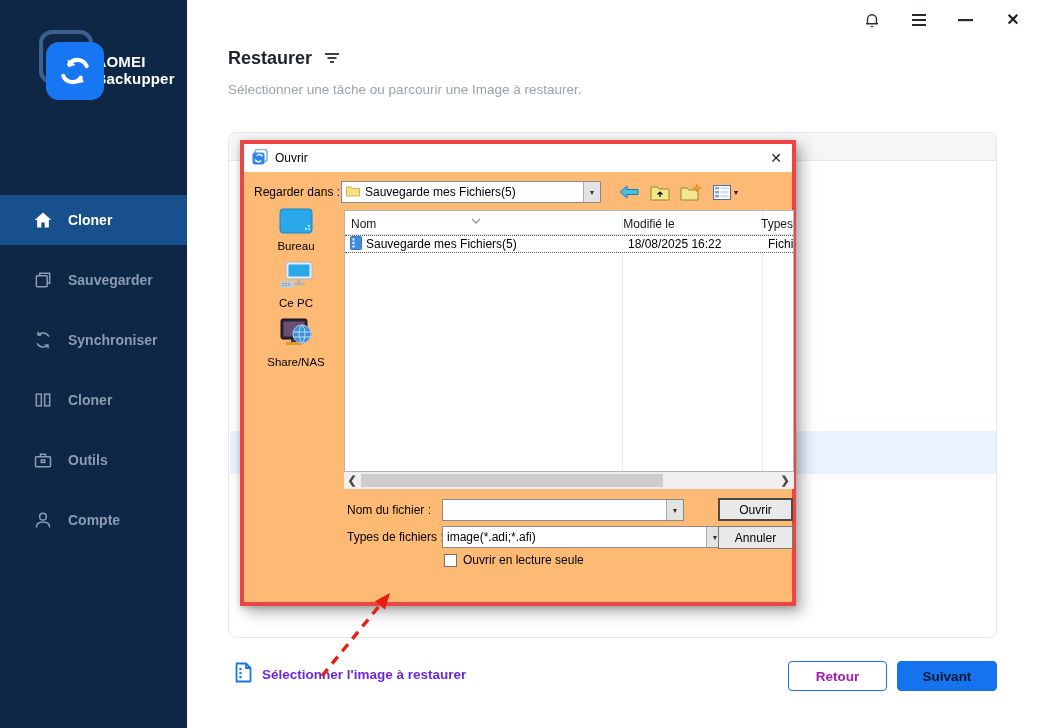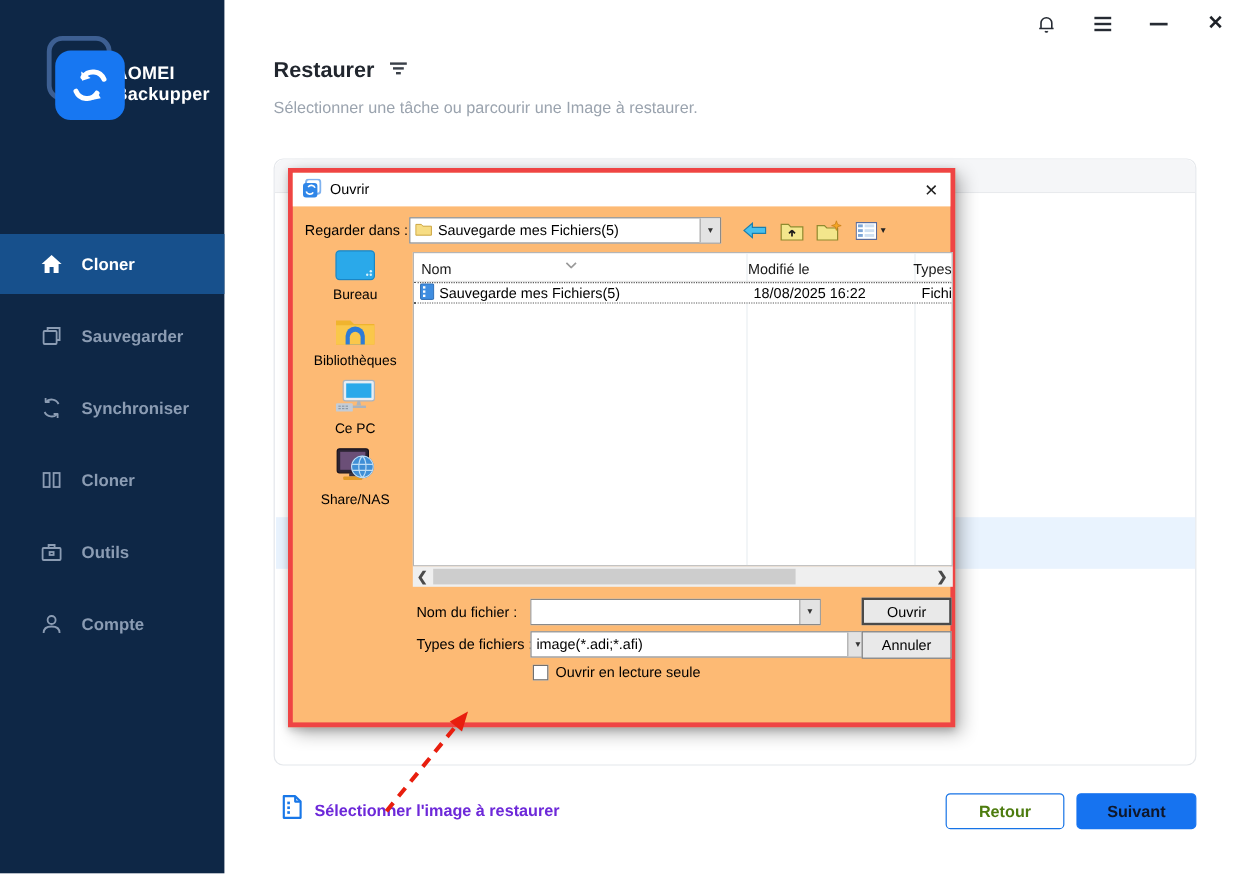--- a/index.html
+++ b/index.html
@@ -33,21 +33,21 @@
 
   
   .content-panel { position:absolute; left:228px; top:132px; width:769px; height:506px; background:#ffffff; border:1px solid #e4e7eb; border-radius:8px; }
   .panel-head { height:28px; background:#f5f6f8; border-bottom:1px solid #e8eaed; border-radius:8px 8px 0 0; }
   .panel-selected-row { position:absolute; left:1px; top:298px; width:766px; height:43px; background:#e9f3fe; }
 
   
   .bottom-link { position:absolute; left:235px; top:662px; display:flex; align-items:center; gap:10px; cursor:pointer; }
   .bottom-link .link-text { color:#6d28d9; font-size:13.5px; font-weight:700; }
   .btn { position:absolute; height:30px; border-radius:4px; font-size:13.5px; font-weight:700; display:flex; align-items:center; justify-content:center; cursor:pointer; }
-  .btn-retour { left:788px; top:661px; width:99px; background:#ffffff; border:1px solid #1673e6; color:#4d7c0f; }
+  .btn-retour { left:788px; top:661px; width:99px; background:#ffffff; border:1px solid #1673e6; color:#a21caf; }
   .btn-suivant { left:897px; top:661px; width:100px; background:#1673f0; border:1px solid #1673f0; color:#0f172a; }
 
   
   .dialog { position:absolute; left:240px; top:140px; width:556px; height:466px; background:#fdba74; border:4px solid #ef4444; box-shadow:6px 6px 14px rgba(0,0,0,.30), 0 2px 6px rgba(0,0,0,.18); z-index:20; font-size:12px; color:#000; }
   .dlg-titlebar { position:absolute; left:0; top:0; width:100%; height:28px; background:#ffffff; display:flex; align-items:center; padding:0 10px 0 8px; gap:7px; }
   .dlg-title { font-size:12px; color:#000; }
   .dlg-close { margin-left:auto; font-size:14px; color:#222; cursor:pointer; line-height:1; }
 
   .dlg-toolbar-label { position:absolute; left:10px; top:41px; font-size:12px; }
   .combo { position:absolute; height:22px; background:#ffffff; border:1px solid #8a8a8a; display:flex; align-items:center; }
@@ -293,31 +293,20 @@
         <span>
           <svg width="34" height="26" viewBox="0 0 34 26">
               <rect x="1" y="1" width="32" height="24" rx="3" fill="#2aa9ea"></rect>
               <rect x="1" y="1" width="32" height="24" rx="3" fill="none" stroke="#1b86c4" stroke-width="1"></rect>
               <circle cx="27" cy="21" r="1" fill="#d9f1fc"></circle>
               <circle cx="30" cy="21" r="1" fill="#d9f1fc"></circle>
               <circle cx="30" cy="18" r="1" fill="#d9f1fc"></circle>
             </svg>
         </span>
         <span class="place-label">Bureau</span>
-      </div>
-      <div class="place">
-        <span>
-          <svg width="36" height="28" viewBox="0 0 36 28">
-            <path d="M2 6 H14 L17 9 H34 V26 H2 Z" fill="#f0b42e"></path>
-            <path d="M2 10 H34 V26 H2 Z" fill="#fac74a"></path>
-            <path d="M10 26 V19 a8 8 0 0 1 16 0 V26 Z" fill="#2e7cd6"></path>
-            <path d="M13.5 26 V20 a4.5 4.5 0 0 1 9 0 V26 Z" fill="#fac74a"></path>
-          </svg>
-        </span>
-        <span class="place-label">Bibliothèques</span>
       </div>
       <div class="place">
         <span>
           <svg width="36" height="30" viewBox="0 0 36 30">
             <rect x="8" y="1" width="26" height="17" rx="2" fill="#e8edf2" stroke="#aab4bf" stroke-width="1"></rect>
             <rect x="10.5" y="3.5" width="21" height="12" fill="#2aa9ea"></rect>
             <path d="M20 18 L19 22 H23 L22 18 Z" fill="#aab4bf"></path>
             <rect x="15" y="22" width="12" height="2" fill="#aab4bf"></rect>
             <g fill="#c3ccd6">
                 <rect x="2" y="20" width="14" height="7" rx="1"></rect>

